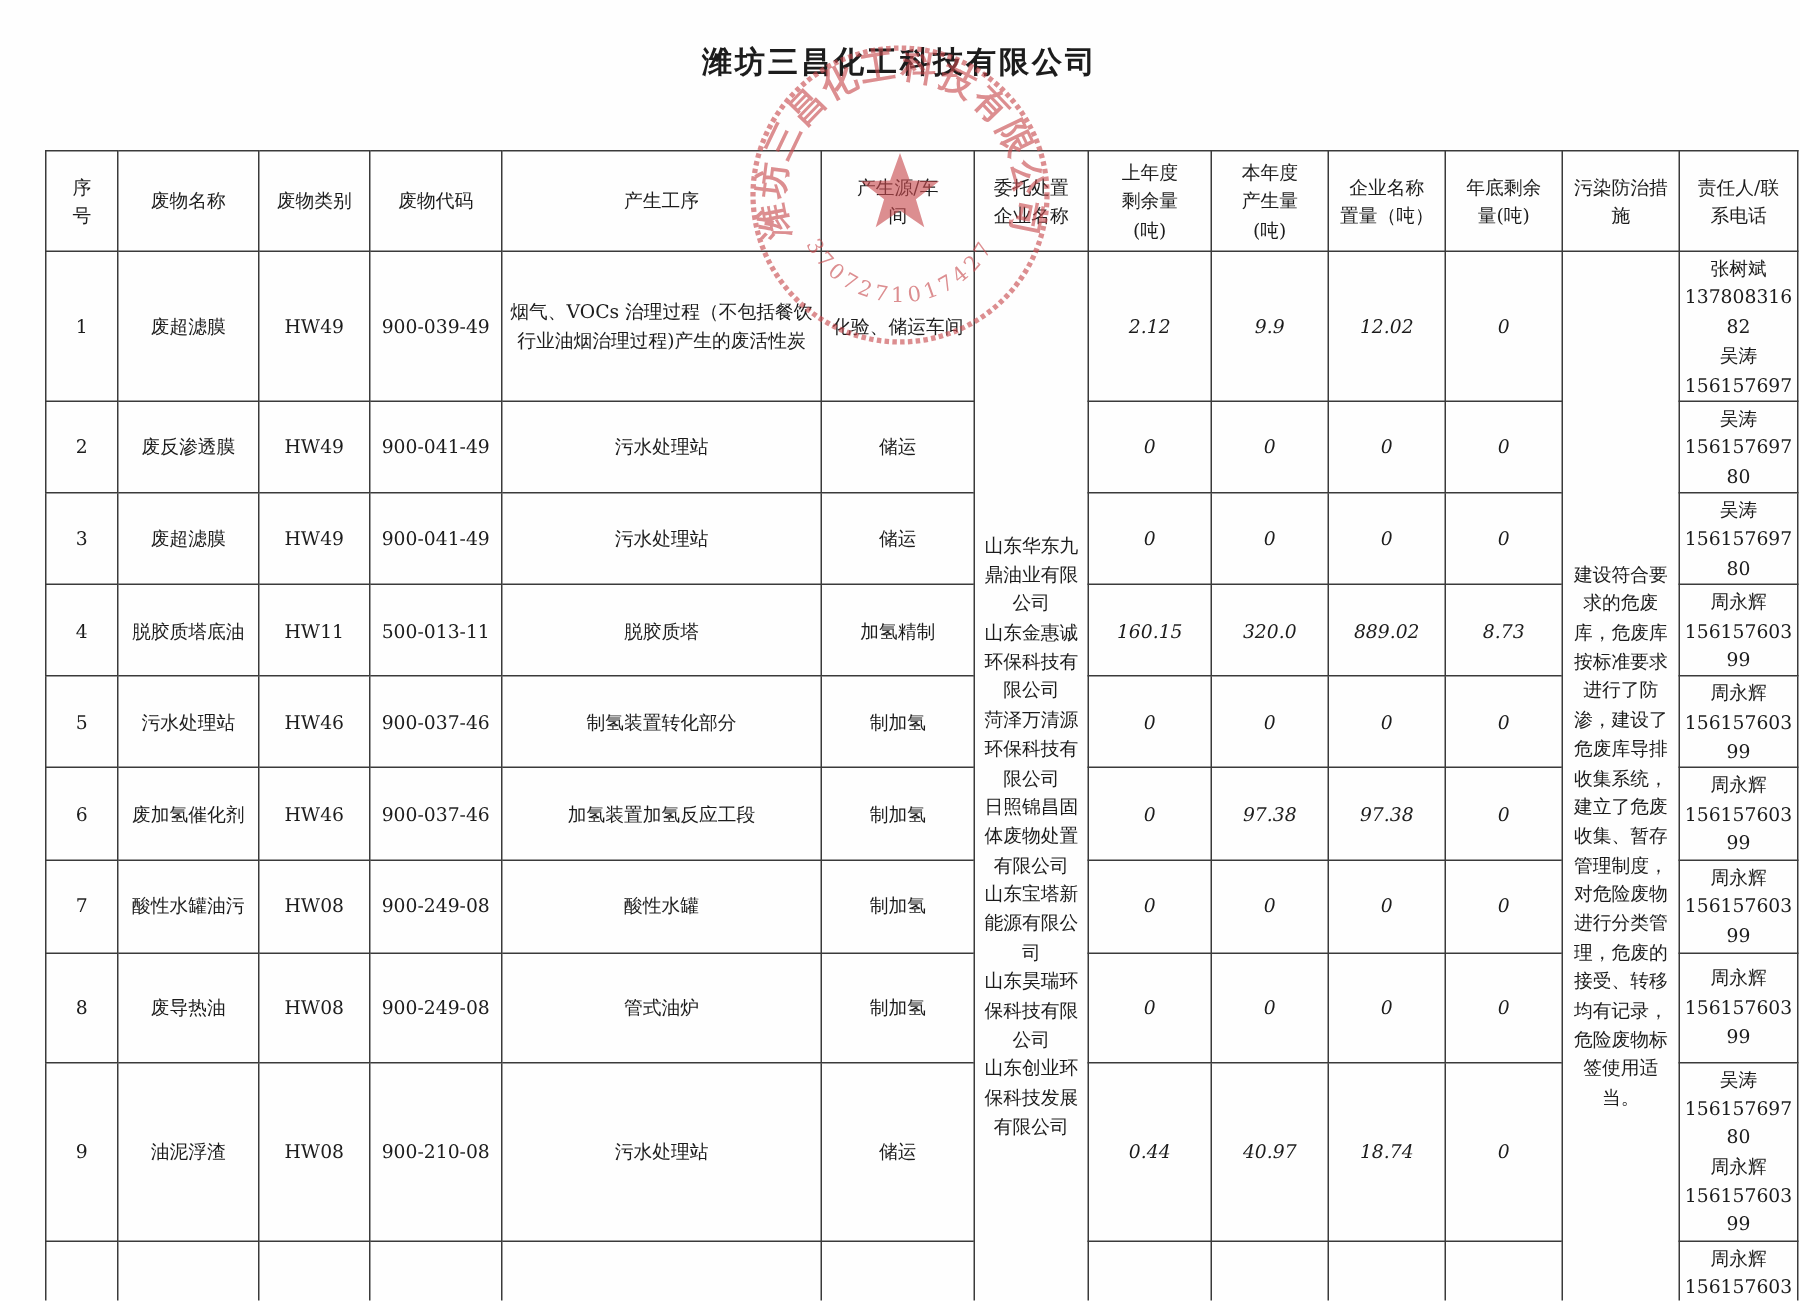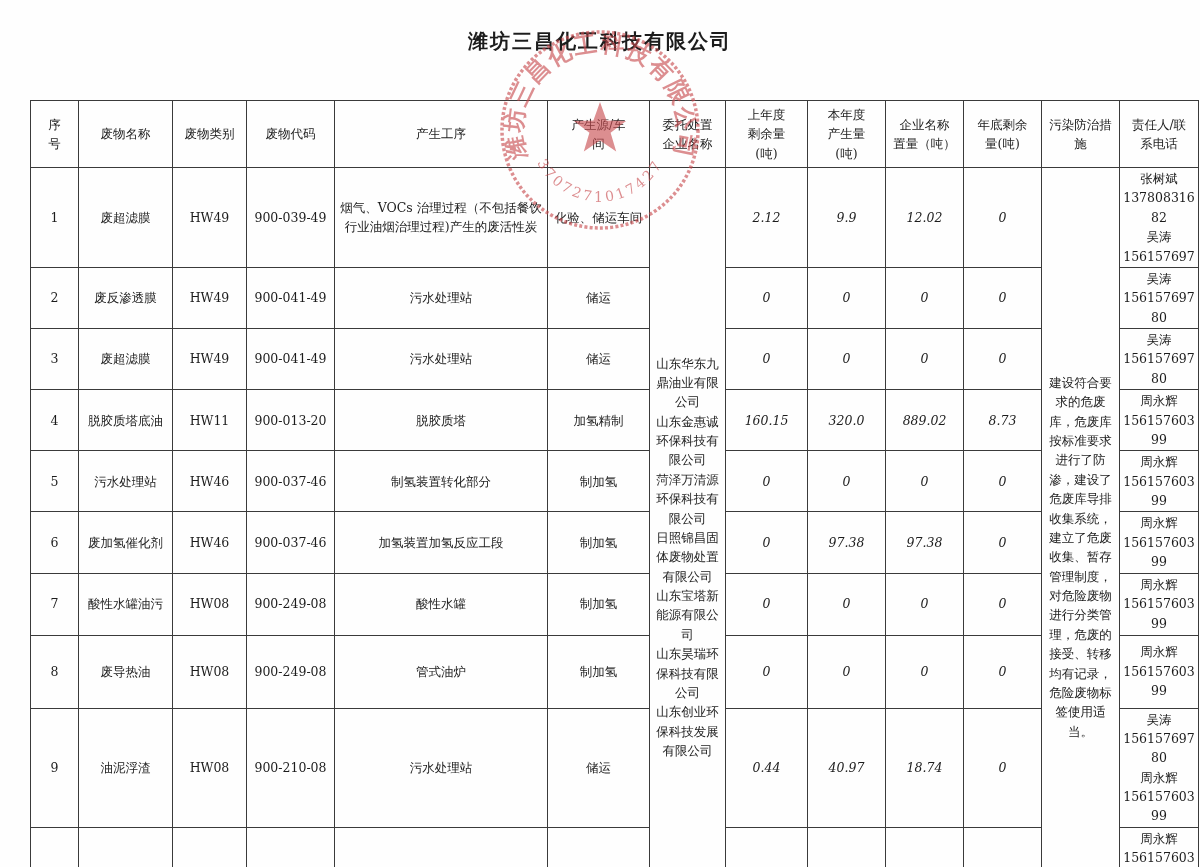--- a/index.html
+++ b/index.html
@@ -163,21 +163,21 @@
       <td class="num">0</td>
       <td class="num">0</td>
       <td class="contact">吴涛
 15615769780</td>
     </tr>
 
     <tr style="height:49px">
       <td>4</td>
       <td>脱胶质塔底油</td>
       <td>HW11</td>
-      <td>900-013-20</td>
+      <td>500-013-11</td>
       <td class="process">脱胶质塔</td>
       <td>加氢精制</td>
       <td class="num">160.15</td>
       <td class="num">320.0</td>
       <td class="num">889.02</td>
       <td class="num">8.73</td>
       <td class="contact">周永辉
 15615760399</td>
     </tr>
 

